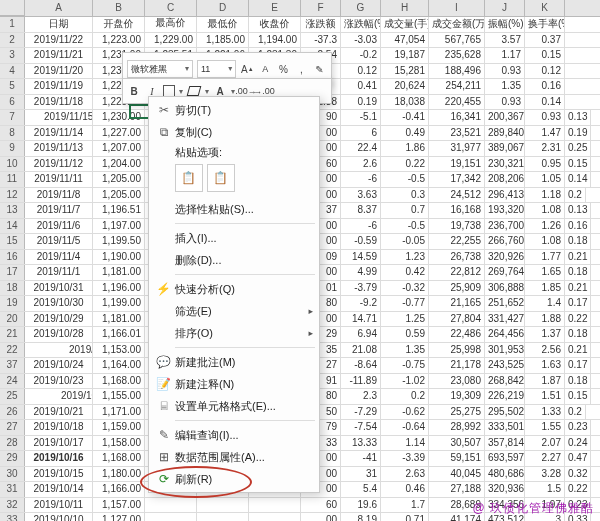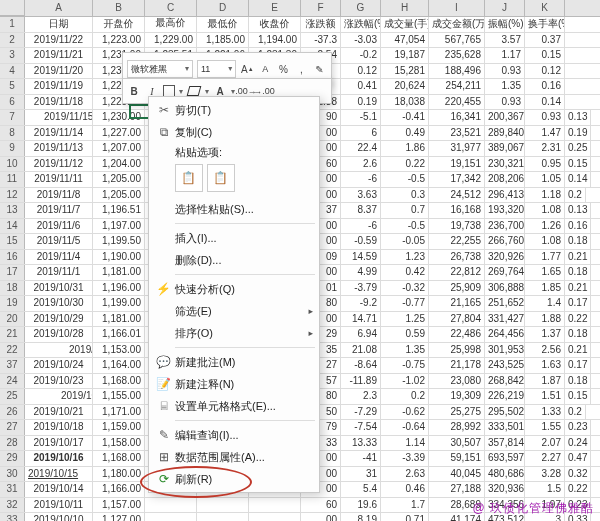--- a/index.html
+++ b/index.html
@@ -570,21 +570,21 @@
         <div class="cell cK">1.63</div>
         <div class="cell undefined">0.17</div>
       </div>
       <div class="row">
         <div class="rownum">24</div>
         <div class="cell cA" style="text-align: center;">2019/10/23</div>
         <div class="cell cB">1,168.00</div>
         <div class="cell cC"></div>
         <div class="cell cD"></div>
         <div class="cell cE"></div>
-        <div class="cell cF">57</div>
+        <div class="cell cF">91</div>
         <div class="cell cG">-11.89</div>
         <div class="cell cH">-1.02</div>
         <div class="cell cI">23,080</div>
         <div class="cell cJ">268,842</div>
         <div class="cell cK">1.87</div>
         <div class="cell undefined">0.18</div>
       </div>
       <div class="row">
         <div class="rownum">25</div>
         <div class="cell cA" style="text-align: center; padding-left: 36px;">2019/10/22</div>
@@ -655,21 +655,21 @@
         <div class="cell cF">00</div>
         <div class="cell cG">-41</div>
         <div class="cell cH">-3.39</div>
         <div class="cell cI">59,151</div>
         <div class="cell cJ">693,597</div>
         <div class="cell cK">2.27</div>
         <div class="cell undefined">0.47</div>
       </div>
       <div class="row">
         <div class="rownum">30</div>
-        <div class="cell cA" style="text-align: left; text-decoration: underline;">2019/10/15</div>
+        <div class="cell cA" style="text-align: center;">2019/10/15</div>
         <div class="cell cB">1,180.00</div>
         <div class="cell cC"></div>
         <div class="cell cD"></div>
         <div class="cell cE"></div>
         <div class="cell cF">00</div>
         <div class="cell cG">31</div>
         <div class="cell cH">2.63</div>
         <div class="cell cI">40,045</div>
         <div class="cell cJ">480,686</div>
         <div class="cell cK">3.28</div>

